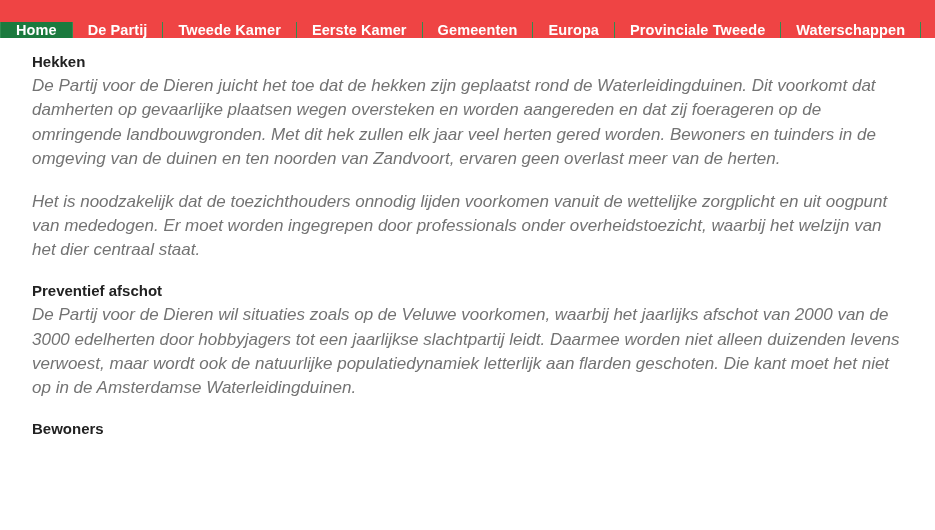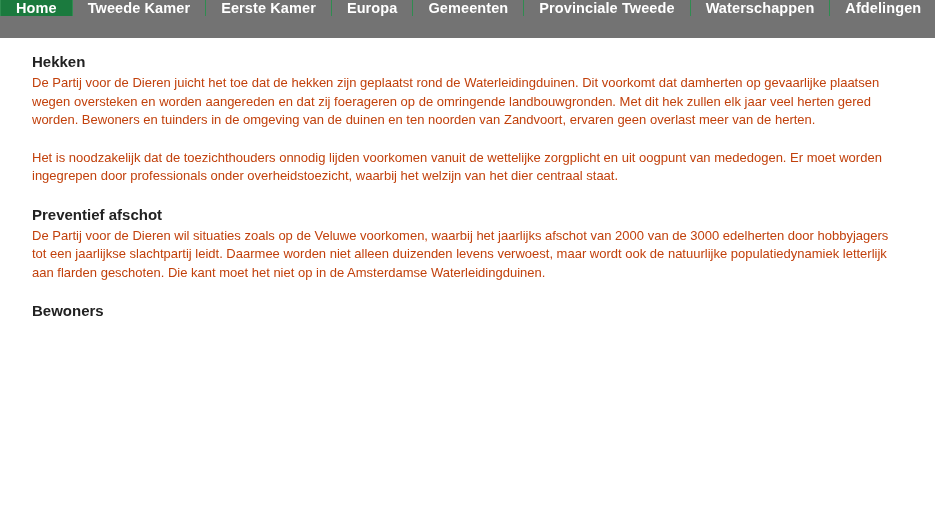--- a/index.html
+++ b/index.html
@@ -9,23 +9,23 @@
     width: 935px;
     height: 530px;
     background: #ffffff;
     font-family: "Liberation Sans", sans-serif;
     overflow: hidden;
   }
 
   
   .navbar {
     display: flex;
-    align-items: flex-start;
+    align-items: flex-end;
     height: 38px;
-    background: #737373;
+    background: #ef4444;
     width: 100%;
     overflow: hidden;
   }
   .nav-item {
     display: flex;
     align-items: center;
     justify-content: center;
     color: #ffffff;
     font-size: 14.5px;
     font-weight: bold;
@@ -49,38 +49,40 @@
   }
   .section { margin-bottom: 19px; }
   .section-heading {
     font-size: 15px;
     font-weight: bold;
     color: #222222;
     margin: 0 0 2px 0;
     line-height: 1.35;
   }
   .para {
-    font-size: 13px;
-    color: #c2410c;
+    font-size: 17px;
+    color: #737373;
     line-height: 1.42;
     margin: 0;
     max-width: 885px;
+    font-style: italic;
   }
   .para + .para { margin-top: 0; }
 </style>
 </head>
 <body>
 
 <nav class="navbar">
 
 <div class="nav-item active">Home</div>
+    <div class="nav-item">De Partij</div>
     <div class="nav-item">Tweede Kamer</div>
     <div class="nav-item">Eerste Kamer</div>
+    <div class="nav-item">Gemeenten</div>
     <div class="nav-item">Europa</div>
-    <div class="nav-item">Gemeenten</div>
     <div class="nav-item">Provinciale Tweede</div>
     <div class="nav-item">Waterschappen</div>
     <div class="nav-item">Afdelingen</div>
   </nav>
 
 <div class="content">
   <div id="sections-container">
       <div class="section">
         <h3 class="section-heading">Hekken</h3>
         <p class="para">De Partij voor de Dieren juicht het toe dat de hekken zijn geplaatst rond de Waterleidingduinen. Dit voorkomt dat damherten op gevaarlijke plaatsen wegen oversteken en worden aangereden en dat zij foerageren op de omringende landbouwgronden. Met dit hek zullen elk jaar veel herten gered worden. Bewoners en tuinders in de omgeving van de duinen en ten noorden van Zandvoort, ervaren geen overlast meer van de herten.</p>

